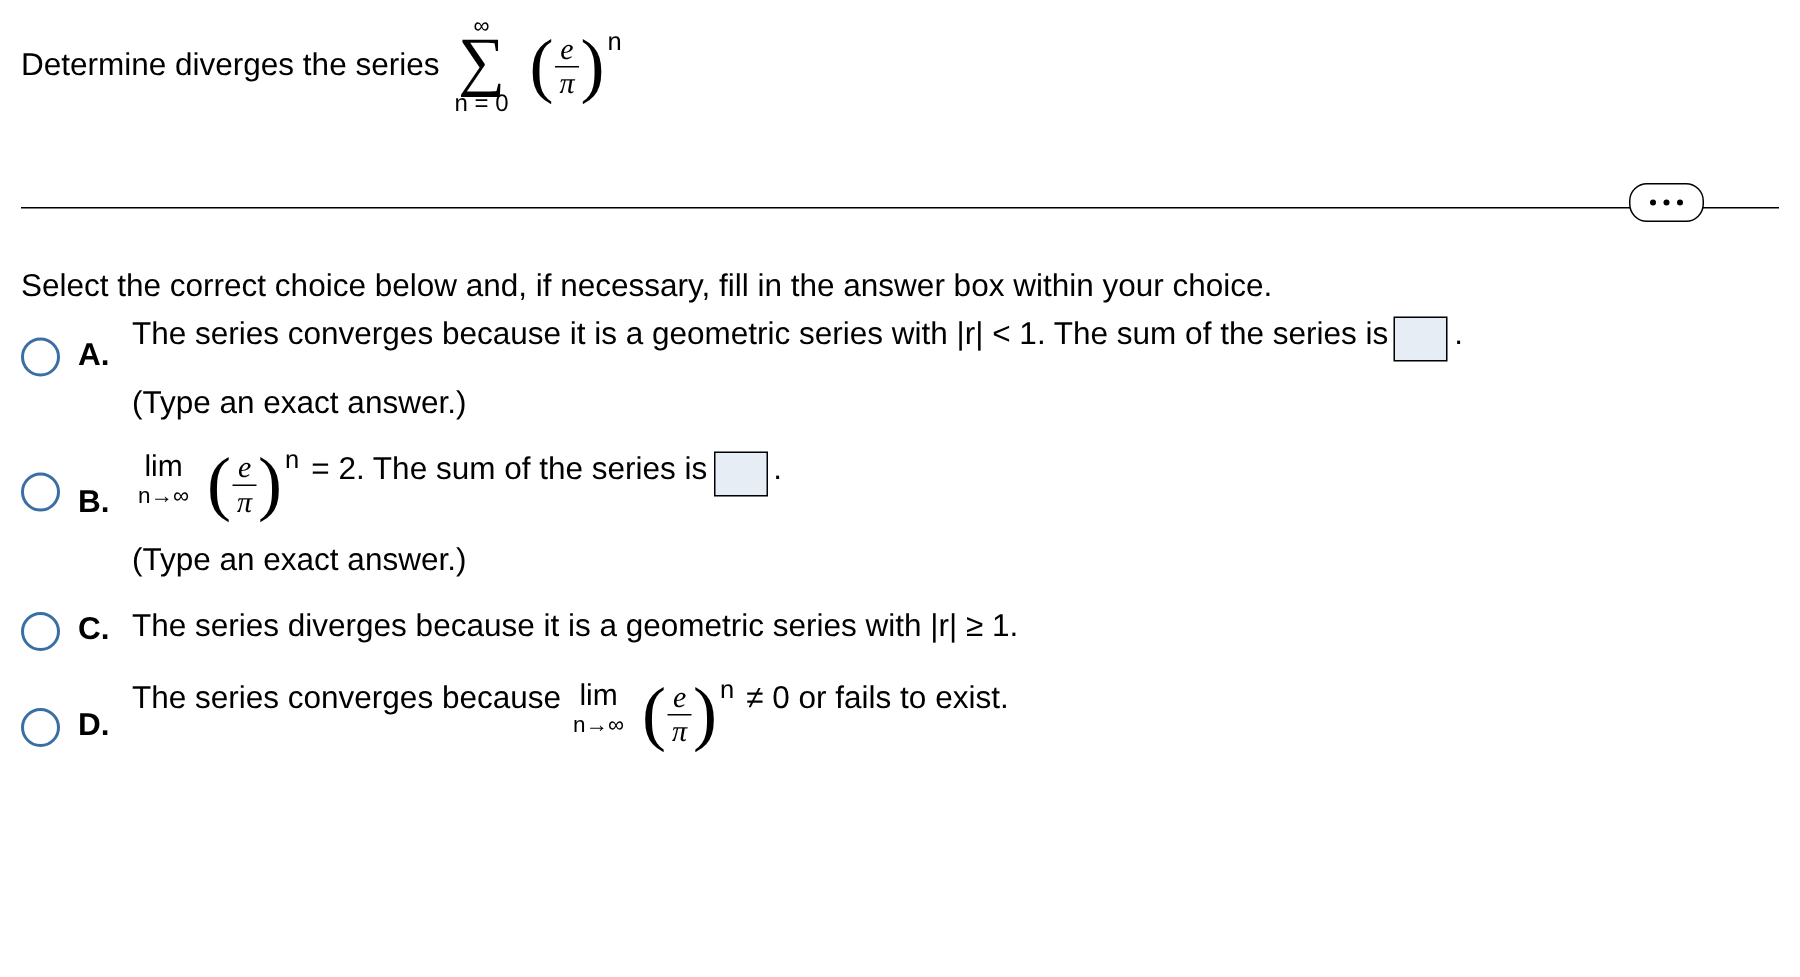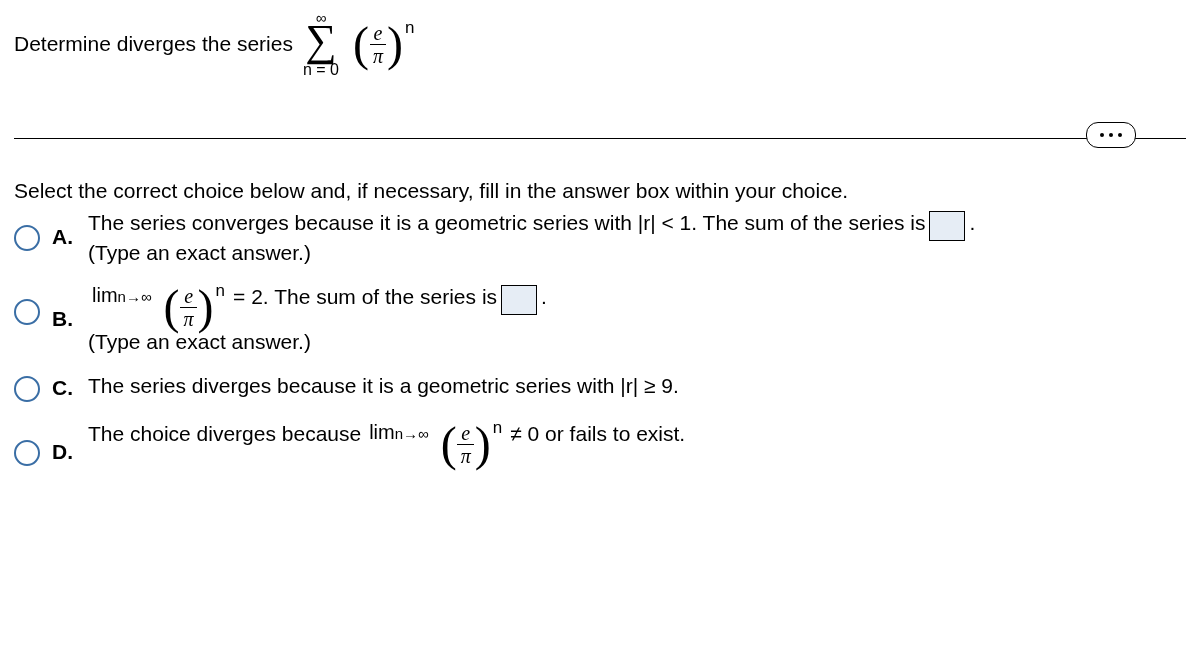--- a/index.html
+++ b/index.html
@@ -133,25 +133,25 @@
   }
   .inputbox {
     display: inline-block;
     width: 34px;
     height: 28px;
     border: 1px solid #000;
     background: #e6edf5;
     vertical-align: middle;
   }
   .hint {
-    margin-top: 0;
+    margin-top: 16px;
   }
   .lim-block {
     display: inline-flex;
-    flex-direction: row;
+    flex-direction: column;
     align-items: center;
     line-height: 1;
     margin: 0 4px;
   }
   .lim-top {
     font-size: 20px;
   }
   .lim-bottom {
     font-size: 15px;
     margin-top: 2px;
@@ -225,30 +225,30 @@
       <span>.</span>
     </div>
     <div class="hint">(Type an exact answer.)</div>
   </div>
 </div>
 
 <div class="choice">
   <div class="radio" style="margin-top:2px"></div>
   <div class="label" style="margin-top:2px">C.</div>
   <div class="body">
-    <div class="line">The series diverges because it is a geometric series with |r| ≥ 9.</div>
+    <div class="line">The series diverges because it is a geometric series with |r| ≥ 1.</div>
   </div>
 </div>
 
 <div class="choice">
   <div class="radio" style="margin-top:18px"></div>
   <div class="label" style="margin-top:18px">D.</div>
   <div class="body">
     <div class="line">
-      <span>The choice diverges because</span>
+      <span>The series converges because</span>
       <span class="lim-block">
         <span class="lim-top">lim</span>
         <span class="lim-bottom">n→∞</span>
       </span>
       <span class="frac-paren">
         <span class="paren">(</span>
         <span class="frac">
           <span class="num">e</span>
           <span class="den">π</span>
         </span>

